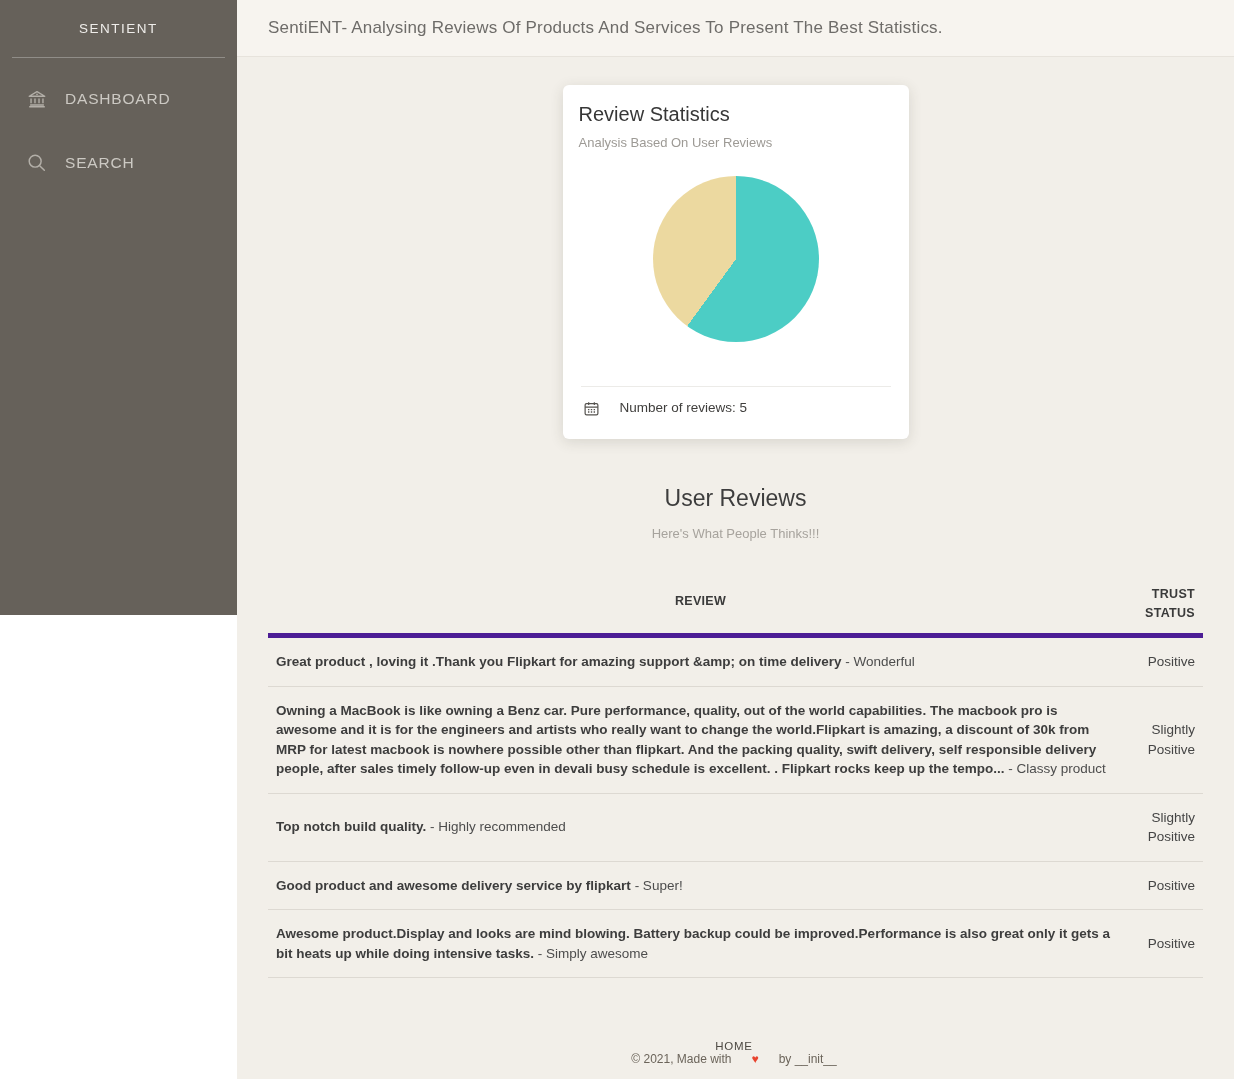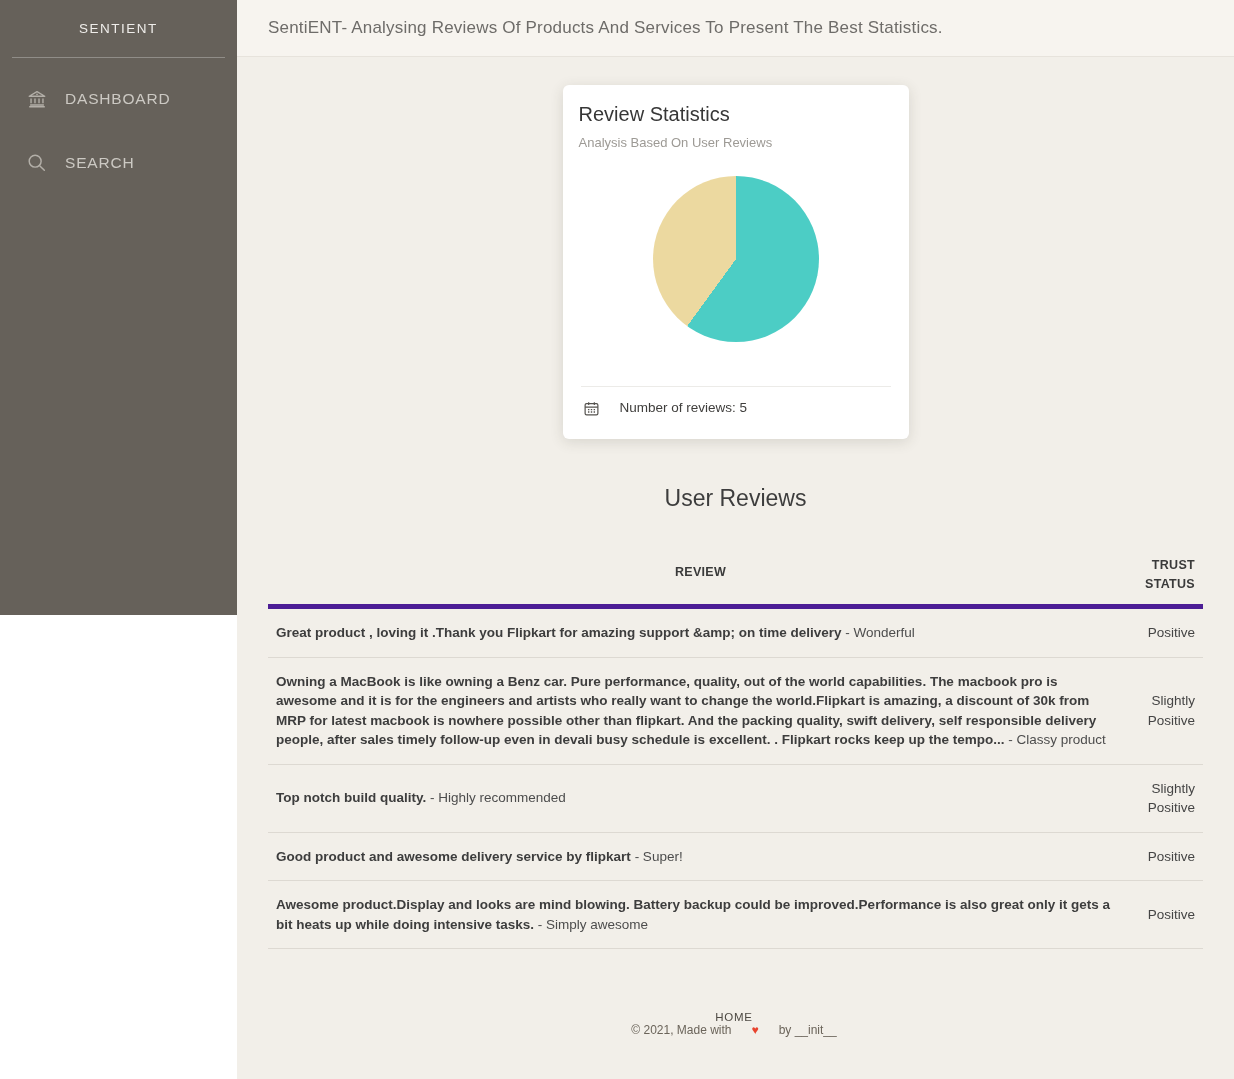--- a/index.html
+++ b/index.html
@@ -117,20 +117,21 @@
               <rect x="3" y="5" width="18" height="16" rx="2"></rect>
               <path d="M8 3 v4 M16 3 v4 M3 10 h18"></path>
               <path d="M7 13.5 h2 M11 13.5 h2 M15 13.5 h2 M7 17 h2 M11 17 h2 M15 17 h2" stroke-width="1.9"></path>
             </svg>
           </span>
           <span class="count-label">Number of reviews: 5</span>
         </div>
       </section>
 
       <h2 class="reviews-title">User Reviews</h2>
+      <p class="reviews-sub">Here's What People Thinks!!!</p>
 
       <div class="table">
         <div class="t-head">
           <div class="th-review">REVIEW</div>
           <div class="th-status">TRUST STATUS</div>
         </div>
         <div id="table-body">
             <div class="t-row">
               <div class="t-cell-review"><span class="review-bold">Great product , loving it .Thank you Flipkart for amazing support &amp;amp; on time delivery </span><span class="review-comment">- Wonderful</span></div>
               <div class="t-cell-status">Positive</div>

